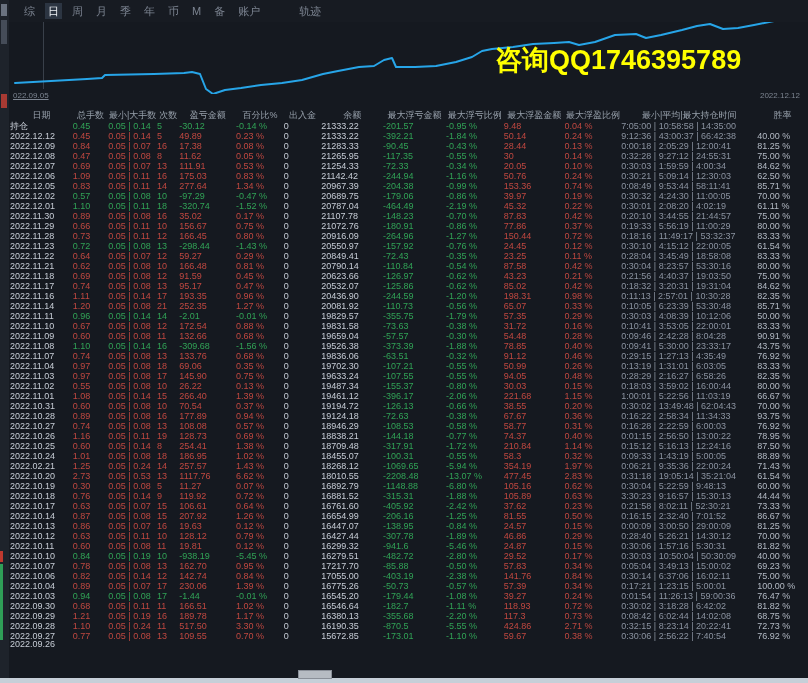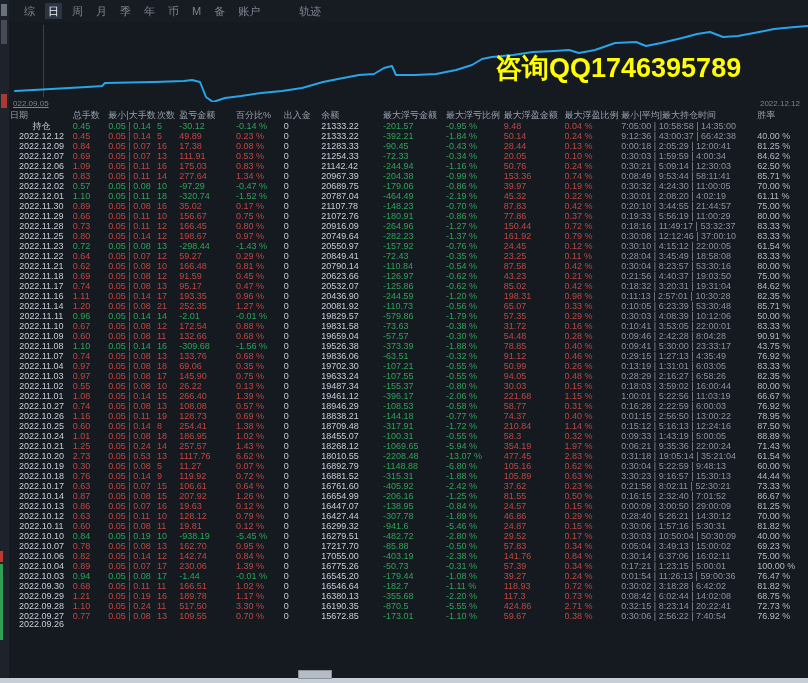--- a/index.html
+++ b/index.html
@@ -16,35 +16,35 @@
   .m5{left:0;top:564px;width:3px;height:76px;background:#2f9e57;}
 
   
   .tab-bar{position:absolute;left:9px;top:0;right:0;height:22px;background:#171b22;
            display:flex;align-items:center;gap:7px;padding-left:12px;z-index:4;}
   .tab{color:#7b8390;font-size:11px;line-height:14px;padding:1px 3px;cursor:default;white-space:nowrap;}
   .tab.active{background:#2c3542;color:#eef1f5;}
   .tab.gap{margin-left:26px;}
 
   
-  .chart-area{position:absolute;left:9px;top:22px;right:0;height:88px;background:#151920;}
+  .chart-area{position:absolute;left:9px;top:14px;right:0;height:88px;background:#151920;}
   .axis-line{position:absolute;left:34px;top:3px;width:1px;height:72px;background:#39404a;}
   .equity-svg{position:absolute;left:3px;top:0;width:796px;height:80px;}
   .watermark{position:absolute;left:486px;top:28px;font-size:27px;font-weight:bold;white-space:nowrap;}
   .chart-date{position:absolute;font-size:8px;color:#7d8591;}
   .chart-date.start{left:4px;top:77px;text-decoration:underline;}
   .chart-date.end{right:8px;top:77px;}
 
   
   .table-wrap{position:absolute;left:0;top:110px;right:0;bottom:0;overflow:hidden;}
   table{border-collapse:collapse;table-layout:fixed;width:798px;margin-left:10px;}
   th,td{font-size:9px;font-weight:normal;text-align:left;padding:0;white-space:nowrap;overflow:hidden;}
-  th{height:11px;line-height:11px;color:#97a0ab;}
+  th{height:11px;line-height:11px;color:#97a0ab;text-align:center;}
   td{height:10px;line-height:10px;}
-  .c-date{color:#c7cdd6;text-align:center;}
+  .c-date{color:#c7cdd6;}
   .c-red{color:#c04840;}
   .c-green{color:#31a356;}
   .c-plain{color:#c7cdd6;}
   .c-time{color:#8b93a0;}
   .c-win{color:#b3bac4;}
   tr.partial td{height:6px;line-height:6px;}
 
   
   .h-scrollbar{position:absolute;left:0;bottom:0;width:808px;height:5px;background:#c6cfd8;z-index:6;}
   .tooltip-fragment{position:absolute;left:298px;top:670px;width:34px;height:9px;background:#b6bcc3;
@@ -166,20 +166,36 @@
             <td class="c-plain">0</td>
             <td class="c-plain">21283.33</td>
             <td class="c-green">-90.45</td>
             <td class="c-green">-0.43 %</td>
             <td class="c-red">28.44</td>
             <td class="c-red">0.13 %</td>
             <td class="c-time">0:00:18 | 2:05:29 | 12:00:41</td>
             <td class="c-win">81.25 %</td>
           </tr>
           <tr>
+            <td class="c-date">2022.12.08</td>
+            <td class="c-red">0.47</td>
+            <td class="c-red">0.05 | 0.08</td>
+            <td class="c-red">8</td>
+            <td class="c-red">11.62</td>
+            <td class="c-red">0.05 %</td>
+            <td class="c-plain">0</td>
+            <td class="c-plain">21265.95</td>
+            <td class="c-green">-117.35</td>
+            <td class="c-green">-0.55 %</td>
+            <td class="c-red">30</td>
+            <td class="c-red">0.14 %</td>
+            <td class="c-time">0:32:28 | 9:27:12 | 24:55:31</td>
+            <td class="c-win">75.00 %</td>
+          </tr>
+          <tr>
             <td class="c-date">2022.12.07</td>
             <td class="c-red">0.69</td>
             <td class="c-red">0.05 | 0.07</td>
             <td class="c-red">13</td>
             <td class="c-red">111.91</td>
             <td class="c-red">0.53 %</td>
             <td class="c-plain">0</td>
             <td class="c-plain">21254.33</td>
             <td class="c-green">-72.33</td>
             <td class="c-green">-0.34 %</td>
@@ -294,36 +310,20 @@
             <td class="c-plain">0</td>
             <td class="c-plain">20916.09</td>
             <td class="c-green">-264.96</td>
             <td class="c-green">-1.27 %</td>
             <td class="c-red">150.44</td>
             <td class="c-red">0.72 %</td>
             <td class="c-time">0:18:16 | 11:49:17 | 53:32:37</td>
             <td class="c-win">83.33 %</td>
           </tr>
           <tr>
-            <td class="c-date">2022.11.25</td>
-            <td class="c-red">0.80</td>
-            <td class="c-red">0.05 | 0.14</td>
-            <td class="c-red">12</td>
-            <td class="c-red">198.67</td>
-            <td class="c-red">0.97 %</td>
-            <td class="c-plain">0</td>
-            <td class="c-plain">20749.64</td>
-            <td class="c-green">-282.23</td>
-            <td class="c-green">-1.37 %</td>
-            <td class="c-red">161.92</td>
-            <td class="c-red">0.79 %</td>
-            <td class="c-time">0:30:08 | 12:12:46 | 37:00:10</td>
-            <td class="c-win">83.33 %</td>
-          </tr>
-          <tr>
             <td class="c-date">2022.11.23</td>
             <td class="c-green">0.72</td>
             <td class="c-green">0.05 | 0.08</td>
             <td class="c-green">13</td>
             <td class="c-green">-298.44</td>
             <td class="c-green">-1.43 %</td>
             <td class="c-plain">0</td>
             <td class="c-plain">20550.97</td>
             <td class="c-green">-157.92</td>
             <td class="c-green">-0.76 %</td>
@@ -430,21 +430,21 @@
           </tr>
           <tr>
             <td class="c-date">2022.11.11</td>
             <td class="c-green">0.96</td>
             <td class="c-green">0.05 | 0.14</td>
             <td class="c-green">14</td>
             <td class="c-green">-2.01</td>
             <td class="c-green">-0.01 %</td>
             <td class="c-plain">0</td>
             <td class="c-plain">19829.57</td>
-            <td class="c-green">-579.86</td>
+            <td class="c-green">-355.75</td>
             <td class="c-green">-1.79 %</td>
             <td class="c-red">57.35</td>
             <td class="c-red">0.29 %</td>
             <td class="c-time">0:30:03 | 4:08:39 | 10:12:06</td>
             <td class="c-win">50.00 %</td>
           </tr>
           <tr>
             <td class="c-date">2022.11.10</td>
             <td class="c-red">0.67</td>
             <td class="c-red">0.05 | 0.08</td>
@@ -566,20 +566,52 @@
             <td class="c-plain">0</td>
             <td class="c-plain">19461.12</td>
             <td class="c-green">-396.17</td>
             <td class="c-green">-2.06 %</td>
             <td class="c-red">221.68</td>
             <td class="c-red">1.15 %</td>
             <td class="c-time">1:00:01 | 5:22:56 | 11:03:19</td>
             <td class="c-win">66.67 %</td>
           </tr>
           <tr>
+            <td class="c-date">2022.10.31</td>
+            <td class="c-red">0.60</td>
+            <td class="c-red">0.05 | 0.08</td>
+            <td class="c-red">10</td>
+            <td class="c-red">70.54</td>
+            <td class="c-red">0.37 %</td>
+            <td class="c-plain">0</td>
+            <td class="c-plain">19194.72</td>
+            <td class="c-green">-126.13</td>
+            <td class="c-green">-0.66 %</td>
+            <td class="c-red">38.55</td>
+            <td class="c-red">0.20 %</td>
+            <td class="c-time">0:30:02 | 13:49:48 | 62:04:43</td>
+            <td class="c-win">70.00 %</td>
+          </tr>
+          <tr>
+            <td class="c-date">2022.10.28</td>
+            <td class="c-red">0.89</td>
+            <td class="c-red">0.05 | 0.08</td>
+            <td class="c-red">16</td>
+            <td class="c-red">177.89</td>
+            <td class="c-red">0.94 %</td>
+            <td class="c-plain">0</td>
+            <td class="c-plain">19124.18</td>
+            <td class="c-green">-72.63</td>
+            <td class="c-green">-0.38 %</td>
+            <td class="c-red">67.67</td>
+            <td class="c-red">0.36 %</td>
+            <td class="c-time">0:16:22 | 2:58:34 | 11:34:33</td>
+            <td class="c-win">93.75 %</td>
+          </tr>
+          <tr>
             <td class="c-date">2022.10.27</td>
             <td class="c-red">0.74</td>
             <td class="c-red">0.05 | 0.08</td>
             <td class="c-red">13</td>
             <td class="c-red">108.08</td>
             <td class="c-red">0.57 %</td>
             <td class="c-plain">0</td>
             <td class="c-plain">18946.29</td>
             <td class="c-green">-108.53</td>
             <td class="c-green">-0.58 %</td>
@@ -630,21 +662,21 @@
             <td class="c-plain">0</td>
             <td class="c-plain">18455.07</td>
             <td class="c-green">-100.31</td>
             <td class="c-green">-0.55 %</td>
             <td class="c-red">58.3</td>
             <td class="c-red">0.32 %</td>
             <td class="c-time">0:09:33 | 1:43:19 | 5:00:05</td>
             <td class="c-win">88.89 %</td>
           </tr>
           <tr>
-            <td class="c-date">2022.10.21</td>
+            <td class="c-date">2022.02.21</td>
             <td class="c-red">1.25</td>
             <td class="c-red">0.05 | 0.24</td>
             <td class="c-red">14</td>
             <td class="c-red">257.57</td>
             <td class="c-red">1.43 %</td>
             <td class="c-plain">0</td>
             <td class="c-plain">18268.12</td>
             <td class="c-green">-1069.65</td>
             <td class="c-green">-5.94 %</td>
             <td class="c-red">354.19</td>
@@ -831,21 +863,21 @@
           <tr>
             <td class="c-date">2022.10.04</td>
             <td class="c-red">0.89</td>
             <td class="c-red">0.05 | 0.07</td>
             <td class="c-red">17</td>
             <td class="c-red">230.06</td>
             <td class="c-red">1.39 %</td>
             <td class="c-plain">0</td>
             <td class="c-plain">16775.26</td>
             <td class="c-green">-50.73</td>
-            <td class="c-green">-0.31 %</td>
+            <td class="c-green">-0.57 %</td>
             <td class="c-red">57.39</td>
             <td class="c-red">0.34 %</td>
             <td class="c-time">0:17:21 | 1:23:15 | 5:00:01</td>
             <td class="c-win">100.00 %</td>
           </tr>
           <tr>
             <td class="c-date">2022.10.03</td>
             <td class="c-green">0.94</td>
             <td class="c-green">0.05 | 0.08</td>
             <td class="c-green">17</td>

